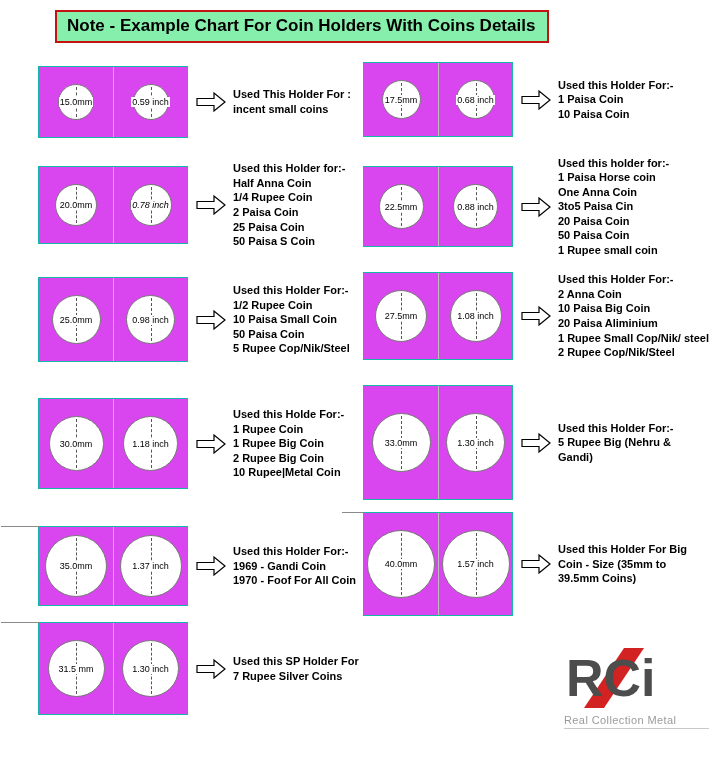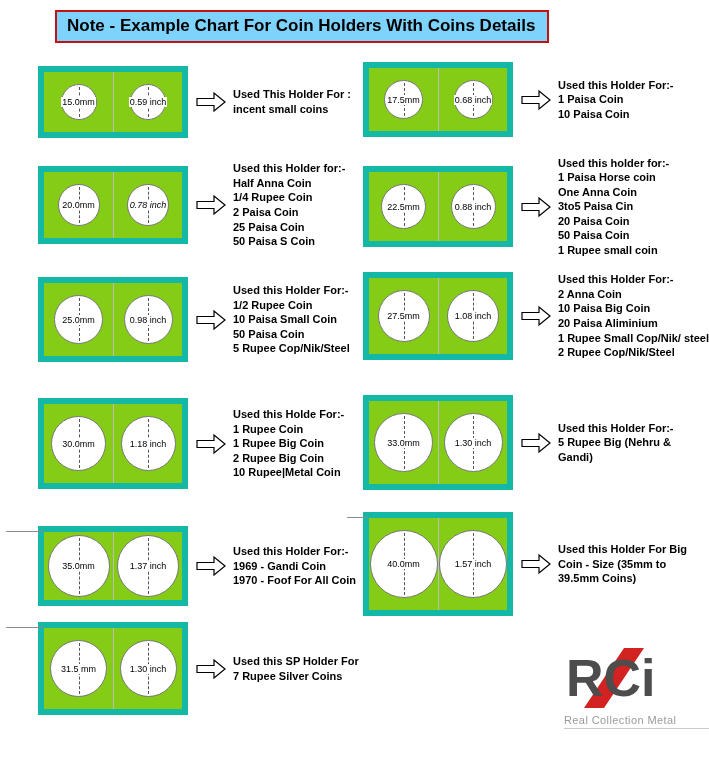--- a/index.html
+++ b/index.html
@@ -6,30 +6,30 @@
   html,body { background:#ffffff; }
   body {
     width:709px; height:768px;
     position:relative; overflow:hidden;
     font-family:"Liberation Sans", sans-serif;
     color:#000;
   }
   .board { position:absolute; inset:0; }
   .title {
     position:absolute; left:55px; top:10px;
-    border:2px solid #c41212; background:#7dd3fc;
+    border:2px solid #c41212; background:#86efac;
     padding:4px 12px 5px 10px;
     font-size:17px; font-weight:bold; white-space:nowrap;
   }
   .row { position:absolute; display:flex; align-items:center; }
   .col-left  { left:38px; }
   .col-right { left:363px; }
   .card {
-    width:150px; background:#84cc16;
-    border:6px solid #14b8a6;
+    width:150px; background:#d946ef;
+    border:1px solid #14b8a6;
     display:flex; position:relative; flex-shrink:0;
   }
   .cell { flex:1 1 50%; display:flex; align-items:center; justify-content:center; }
   .cell + .cell { border-left:1px solid #bdbdbd; }
   .circle {
     border:1px solid #777; border-radius:50%; background:#fff;
     position:relative; display:flex; align-items:center; justify-content:center;
     flex-shrink:0;
   }
   .dline {
@@ -330,21 +330,21 @@
         <div>Used this Holder For:-</div>
         <div>2 Anna Coin</div>
         <div>10 Paisa Big Coin</div>
         <div>20 Paisa Aliminium</div>
         <div>1 Rupee Small Cop/Nik/ steel</div>
         <div>2 Rupee Cop/Nik/Steel</div>
       </div>
   </div>
 
   <div class="row col-right" style="top: 395px; height: 95px;">
-    <div class="card" style="height: 95px;">
+    <div class="card" style="height: 115px;">
 
       <div class="cell">
         <div class="circle circle-mm" style="width: 59px; height: 59px;">
           <span class="dline"></span>
           <span class="size-label">33.0mm</span>
         </div>
       </div>
       <div class="cell">
         <div class="circle circle-inch" style="width: 59px; height: 59px;">
           <span class="dline"></span>

